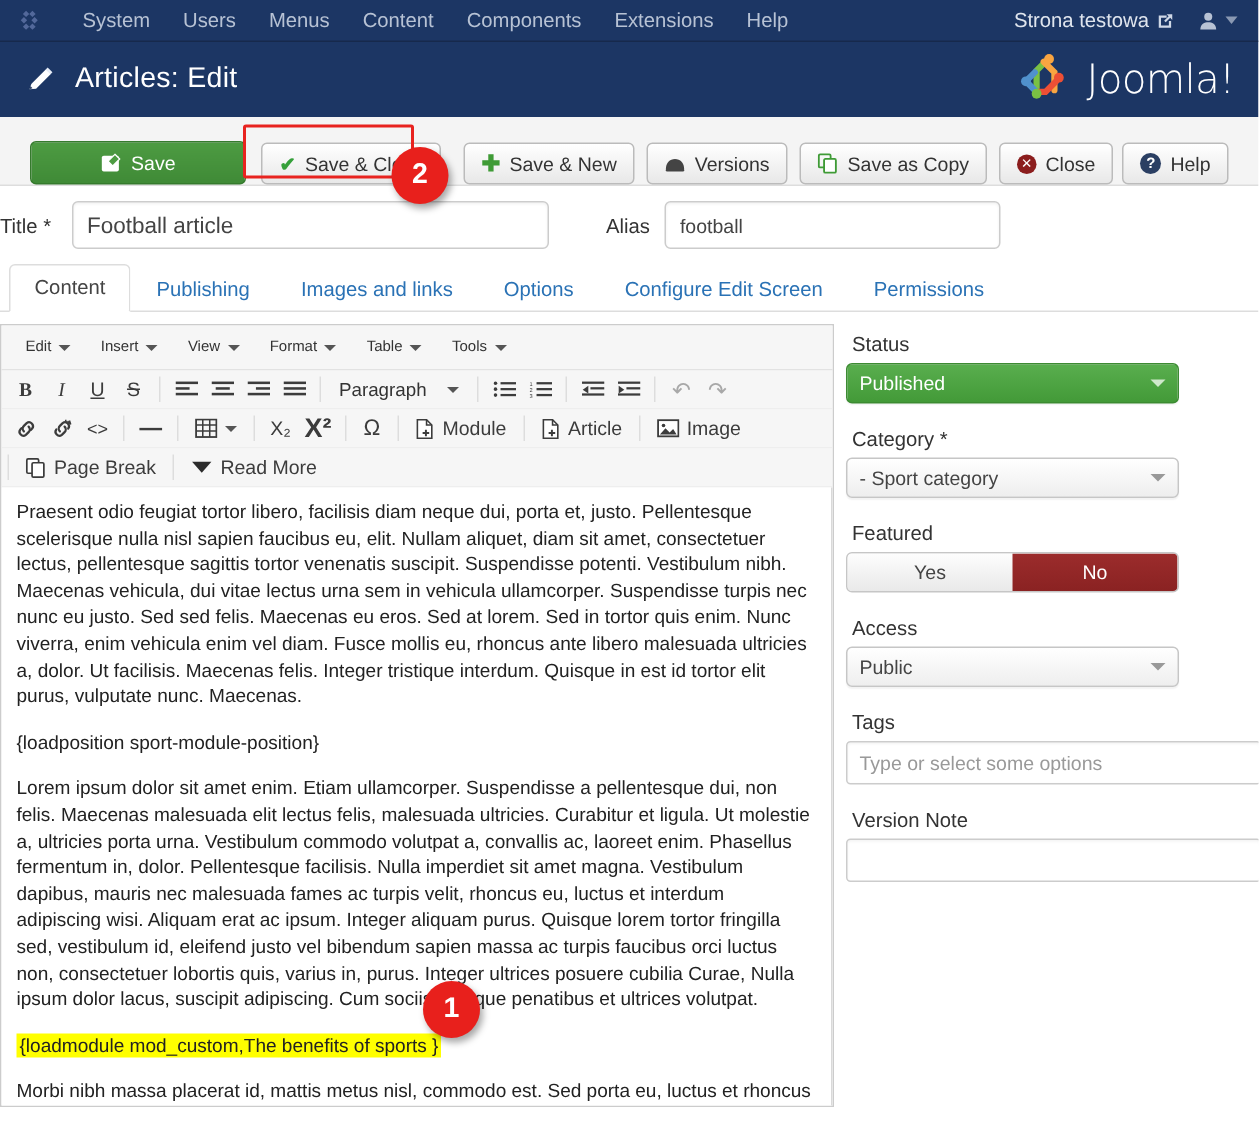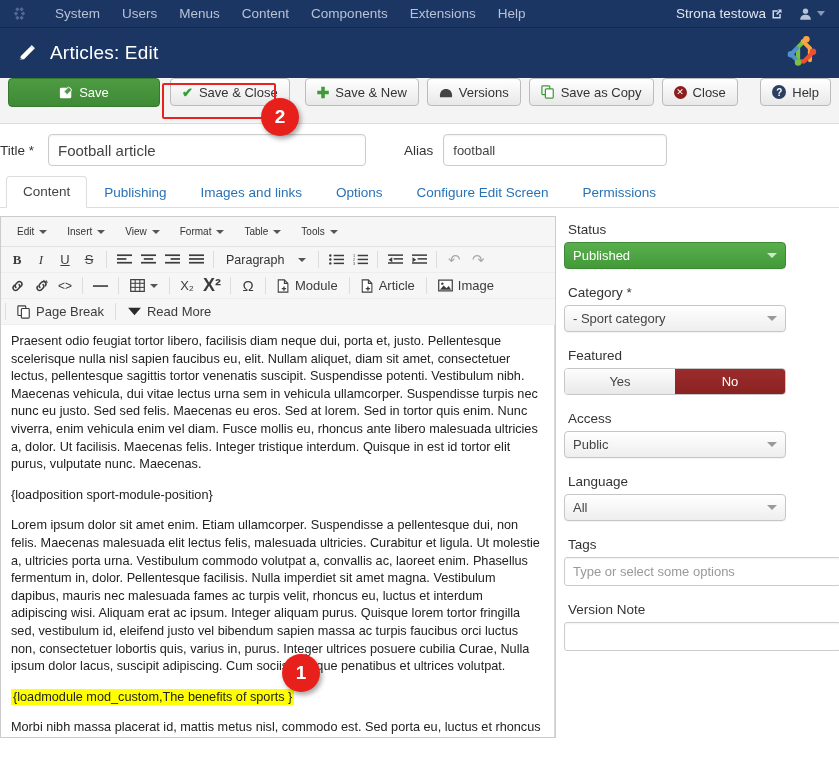--- a/index.html
+++ b/index.html
@@ -72,22 +72,22 @@
     font-size: 27px; color:#fff; letter-spacing:-0.5px;
     font-family: "DejaVu Sans", sans-serif; font-weight:300;
   }
 
   
   .toolbar {
     height: 46px;
     background: #f4f4f4;
     border-bottom: 1px solid #ddd;
     display: flex;
-    align-items: flex-start;
-    padding: 0 8px;
+    align-items: flex-end;
+    padding: 0 20px;
     gap: 6px;
     position: relative;
   }
   .btn {
     display: inline-flex; align-items: center; gap: 6px;
     height: 28px; padding: 0 11px;
     border: 1px solid #bbb;
     border-radius: 4px;
     background: linear-gradient(#fff,#e8e8e8);
     color: #333;
@@ -379,20 +379,21 @@
           <path d="M30 12 L42 24 L42 44" stroke="#f9a541"></path>
           <path d="M44 34 L32 46 L22 46" stroke="#ed4f35"></path>
           <path d="M20 24 L10 34 L20 44" stroke="#5091cd"></path>
         </g>
         <circle cx="36" cy="9" r="5.5" fill="#f9a541"></circle>
         <circle cx="10" cy="34" r="5.5" fill="#5091cd"></circle>
         <circle cx="47" cy="30" r="5.5" fill="#ed4f35"></circle>
         <circle cx="22" cy="48" r="5.5" fill="#7ac143"></circle>
       </svg>
     </span>
+    <span class="brand-text">Joomla!</span>
   </div>
 </div>
 
 <div class="toolbar">
   <div class="btn save">
     <span class="icon-edit-sq">
       <svg width="14" height="14" viewBox="0 0 16 16">
           <rect x="1" y="2" width="13" height="12" rx="1.5" fill="#fff"></rect>
           <path d="M11 1 l3.6 3.6 -5.3 5.3 -3.6 -3.6 Z" fill="#4d9b42" stroke="#fff" stroke-width="1"></path>
         </svg>
@@ -724,27 +725,20 @@
     </div>
 
     <div class="field-group">
       <div class="field-label">Access</div>
       <div class="sel">
         <span>Public</span>
         <i class="sel-caret"></i>
       </div>
     </div>
 
-    <div class="field-group">
-      <div class="field-label">Language</div>
-      <div class="sel">
-        <span>All</span>
-        <i class="sel-caret"></i>
-      </div>
-    </div>
 
     <div class="field-group">
       <div class="field-label">Tags</div>
       <div class="tags-input">
         <span>Type or select some options</span>
       </div>
     </div>
 
     <div class="field-group">
       <div class="field-label">Version Note</div>

